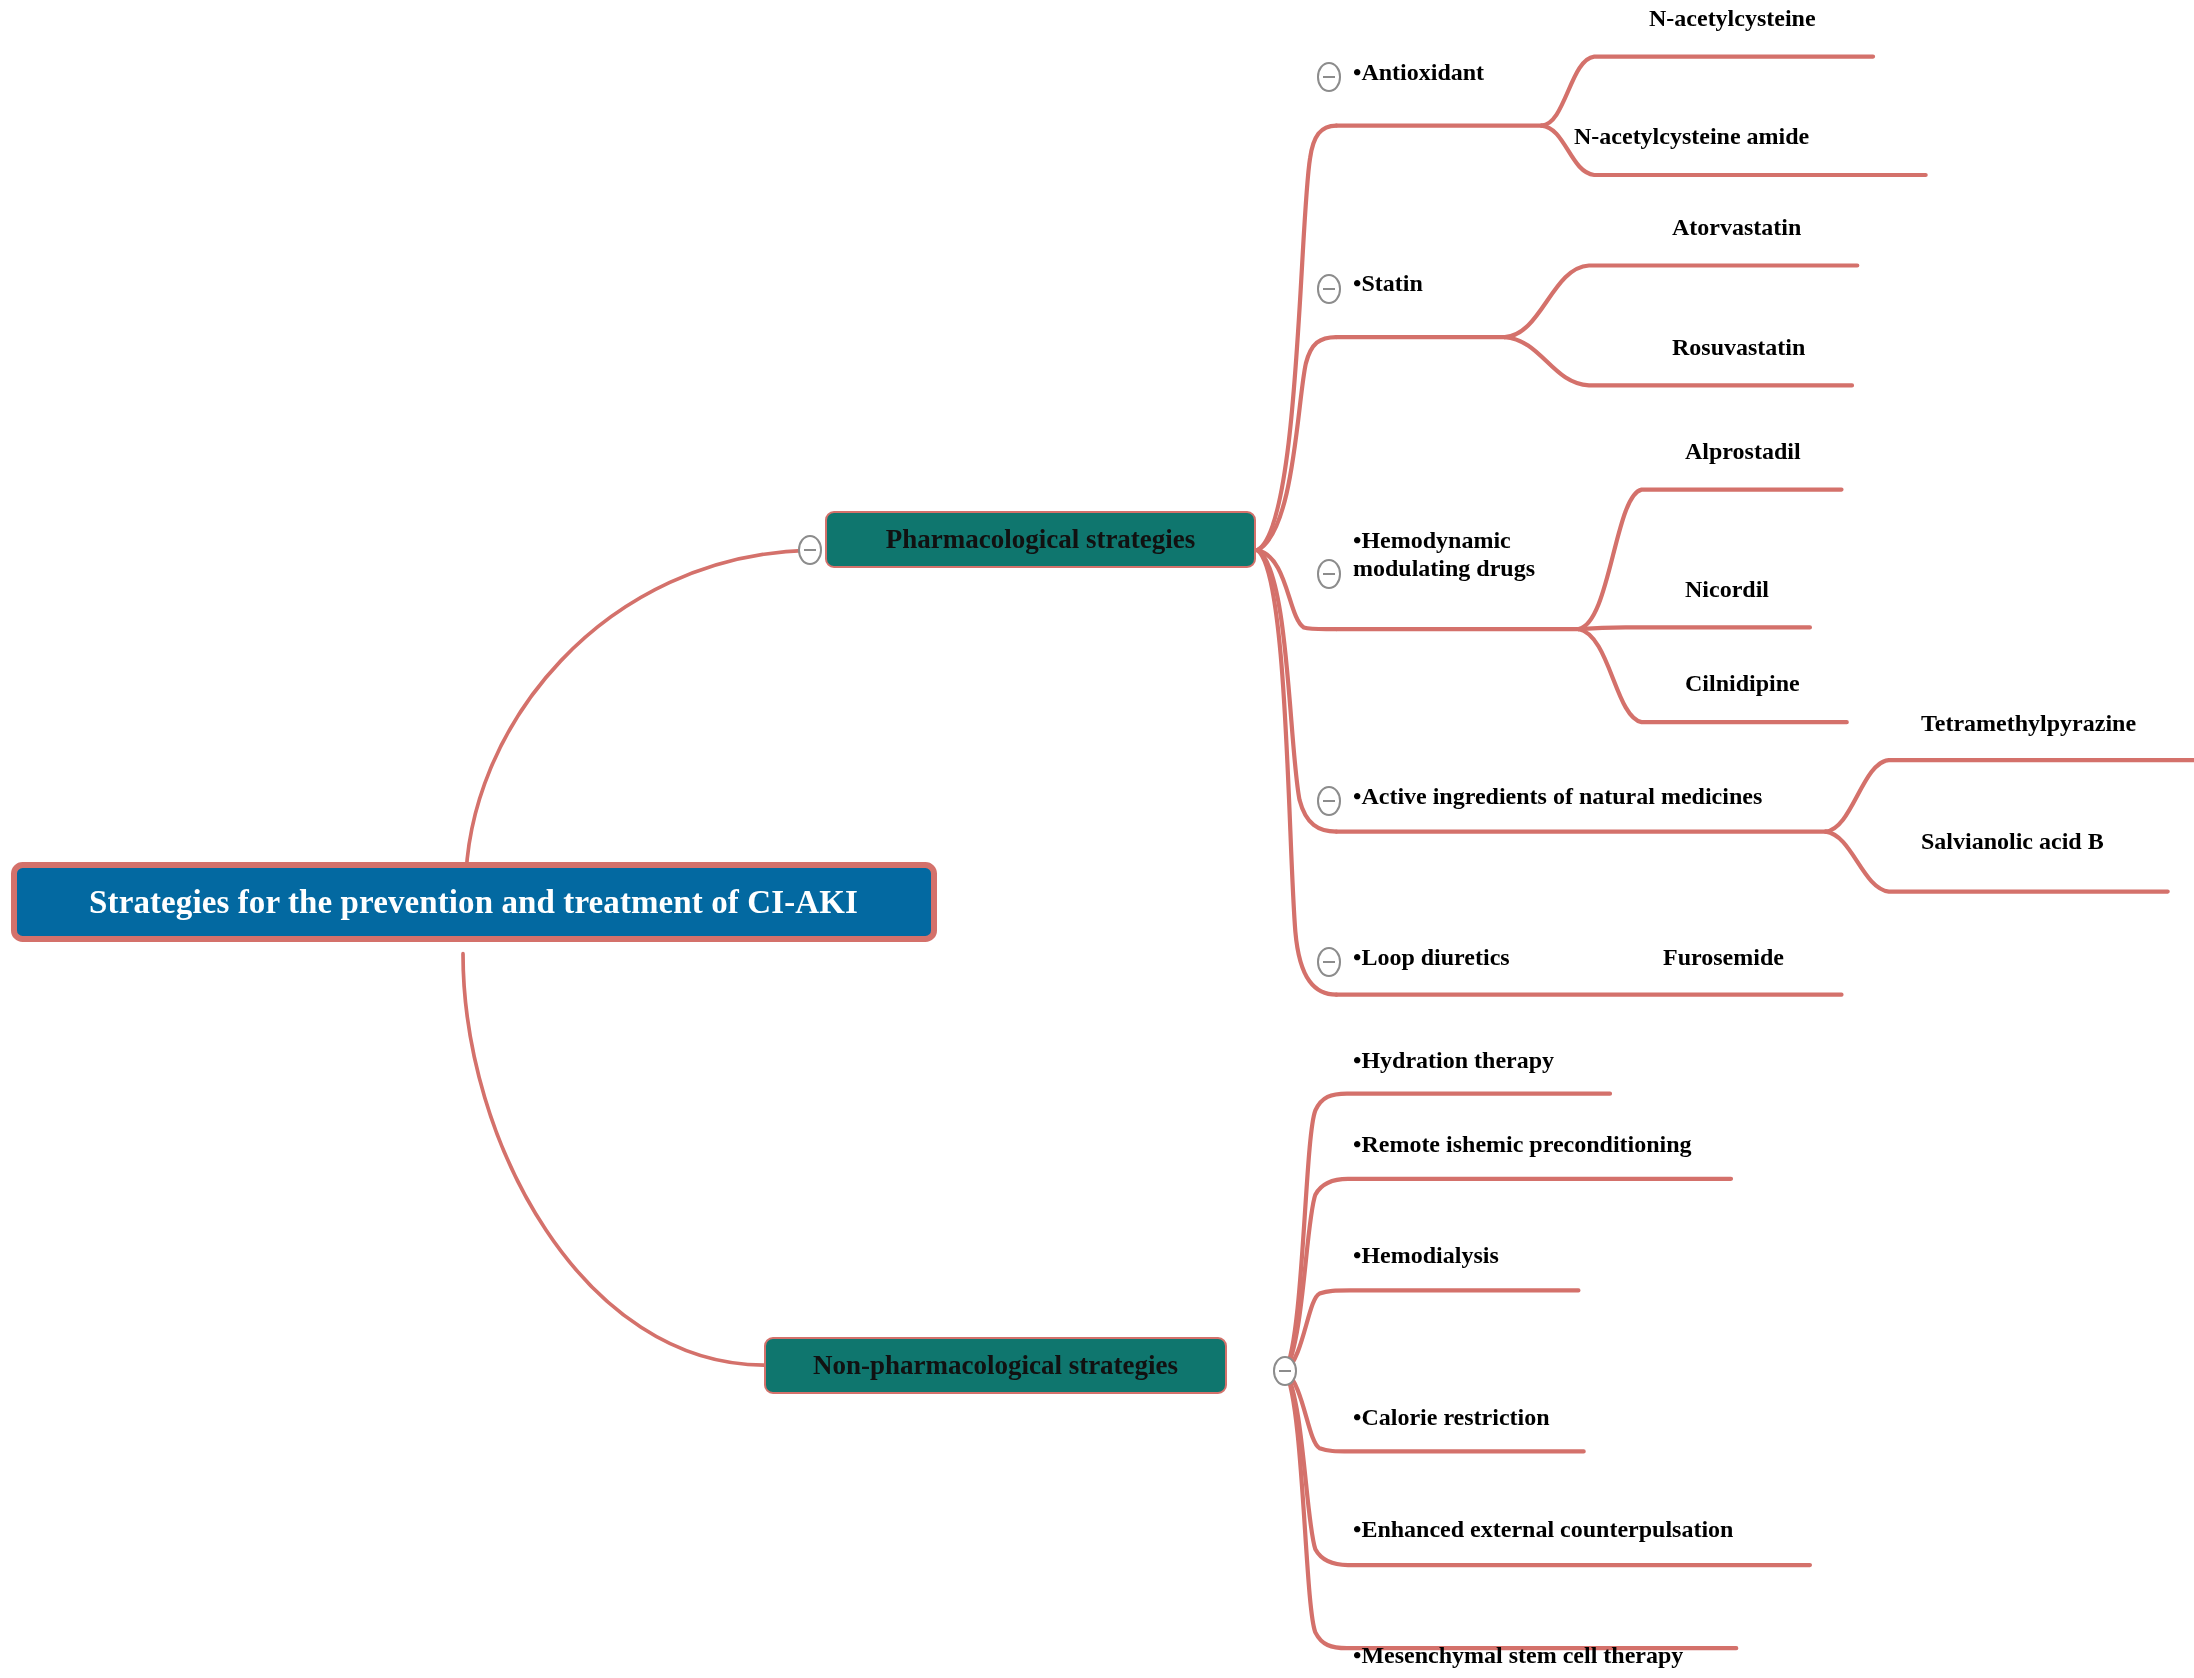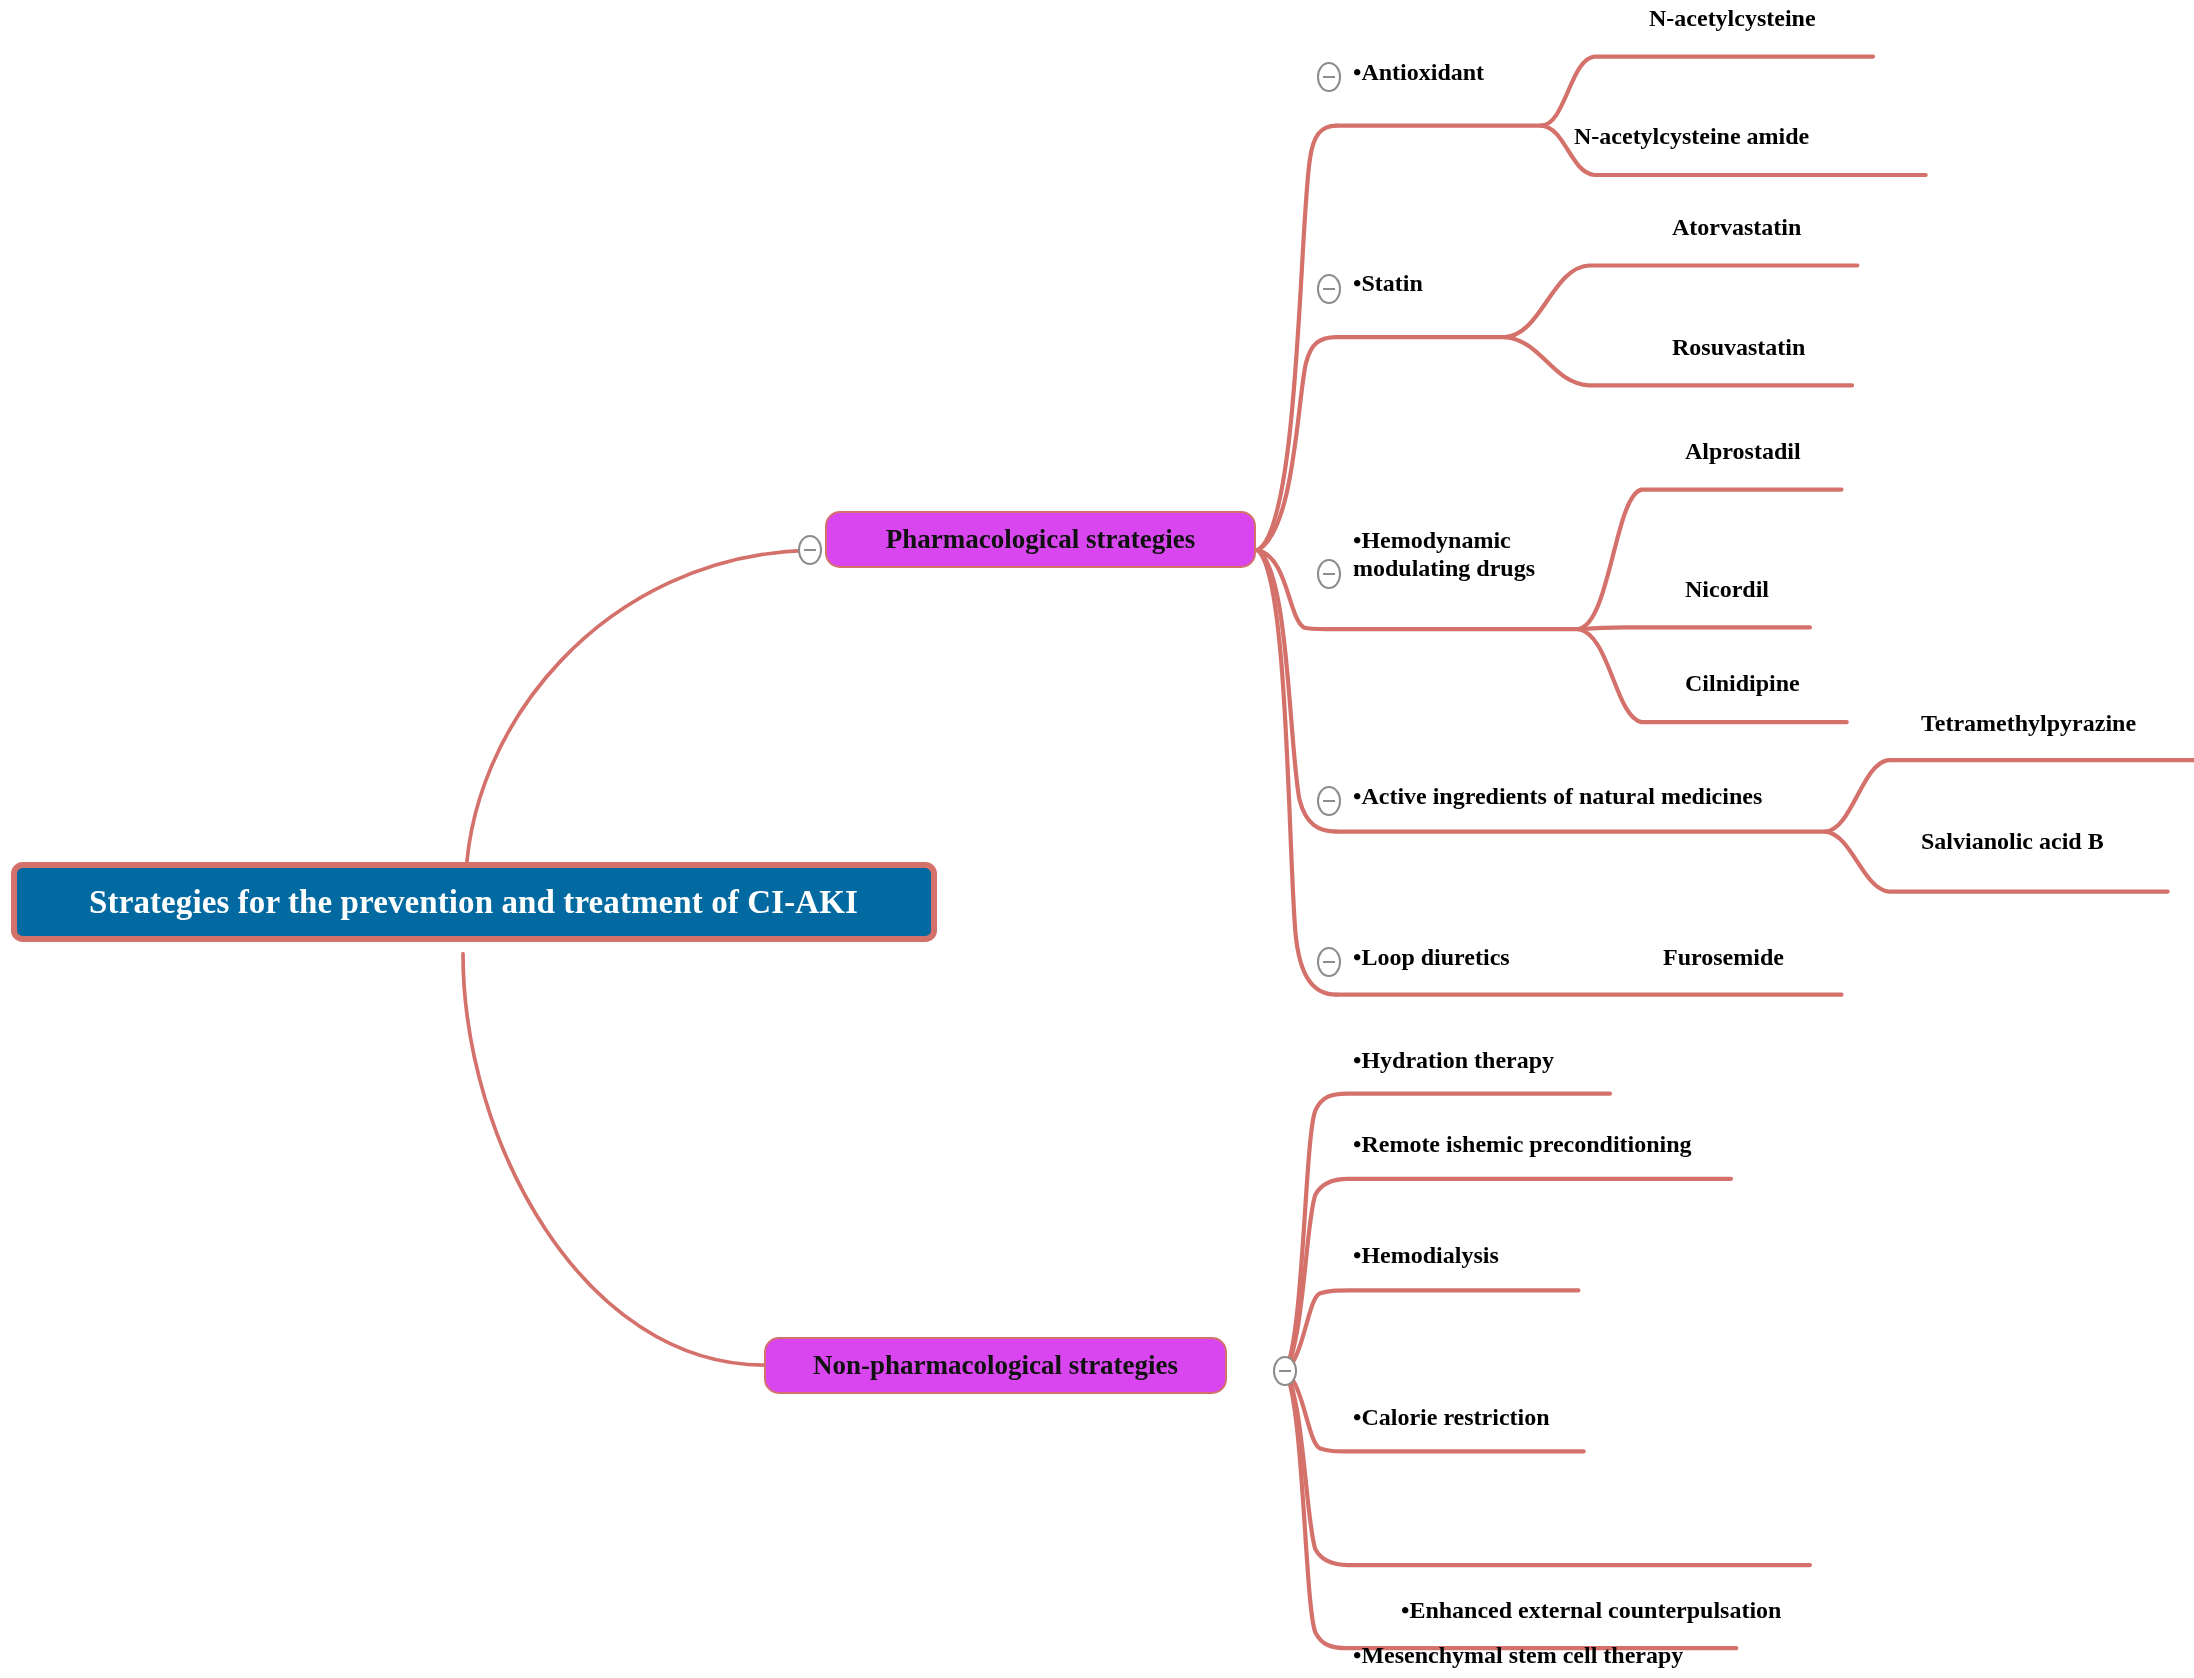--- a/index.html
+++ b/index.html
@@ -49,23 +49,23 @@
     color: #ffffff;
     font-size: 33px;
     font-weight: bold;
     letter-spacing: 0.1px;
     font-family: "Liberation Serif", "DejaVu Serif", serif;
   }
   
   .branch-box {
     position: absolute;
     box-sizing: border-box;
-    background: #d946ef;
+    background: #0f766e;
     border: 2.1px solid #d4716b;
-    border-radius: 15px;
+    border-radius: 9px;
     display: flex;
     align-items: center;
     justify-content: center;
   }
   .branch-box .node-title {
     font-size: 27px;
     font-weight: bold;
     color: #111111;
     font-family: "Liberation Serif", "DejaVu Serif", serif;
   }
@@ -186,17 +186,17 @@
 
   <div id="branch-nonpharma" class="branch-box">
     <span class="node-title">Non-pharmacological strategies</span>
   </div>
   <div class="collapse-toggle" style="left:1273px; top:1356px;"></div>
 
   <div class="node-label topic-label" style="left:1353px; top:1046px;">•Hydration therapy</div>
   <div class="node-label topic-label" style="left:1353px; top:1130px;">•Remote ishemic preconditioning</div>
   <div class="node-label topic-label" style="left:1353px; top:1241px;">•Hemodialysis</div>
   <div class="node-label topic-label" style="left:1353px; top:1403px;">•Calorie restriction</div>
-  <div class="node-label topic-label" style="left:1353px; top:1596px;margin-left:48px;">•Enhanced external counterpulsation</div>
+  <div class="node-label topic-label" style="left:1353px; top:1515px;">•Enhanced external counterpulsation</div>
   <div class="node-label topic-label" style="left:1353px; top:1641px;">•Mesenchymal stem cell therapy</div>
 
 </div>
 
 
 </body></html>

